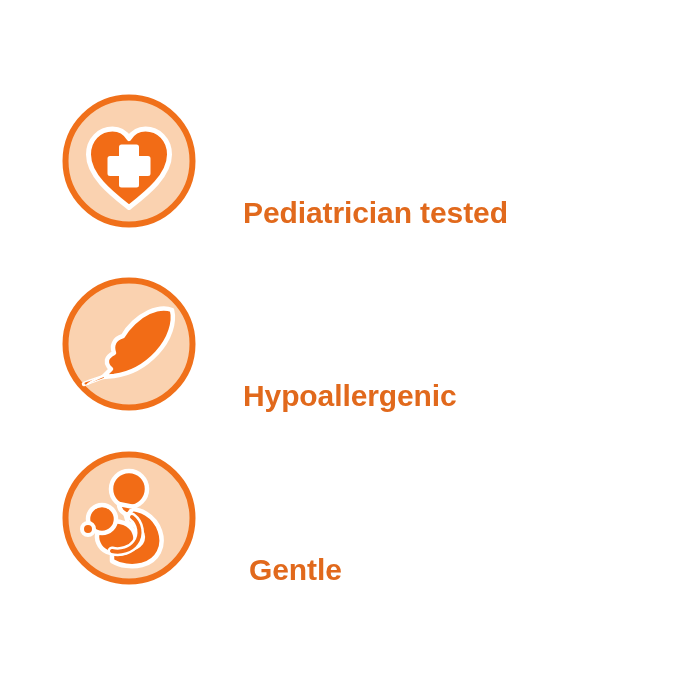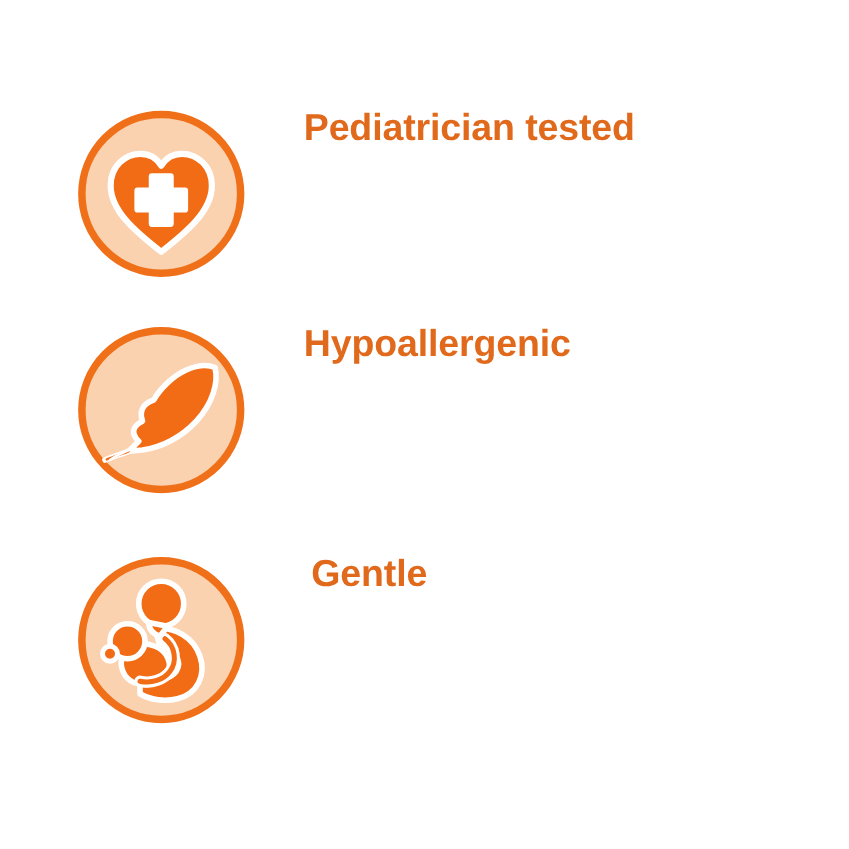--- a/index.html
+++ b/index.html
@@ -22,26 +22,26 @@
     background: #ffffff;
     box-sizing: border-box;
   }
 
   .benefit-row {
     position: absolute;
     left: 0;
     width: 679px;
     height: 140px;
     display: flex;
-    align-items: flex-start;
+    align-items: flex-end;
   }
 
   
   .benefit-row.row-1 { top: 88px; }
-  .benefit-row.row-2 { top: 261px; }
+  .benefit-row.row-2 { top: 271px; }
   .benefit-row.row-3 { top: 445px; gap: 6px; }
 
   .badge-icon {
     position: relative;
     margin-left: 62px;
     width: 134px;
     height: 134px;
     flex: 0 0 134px;
   }
 

